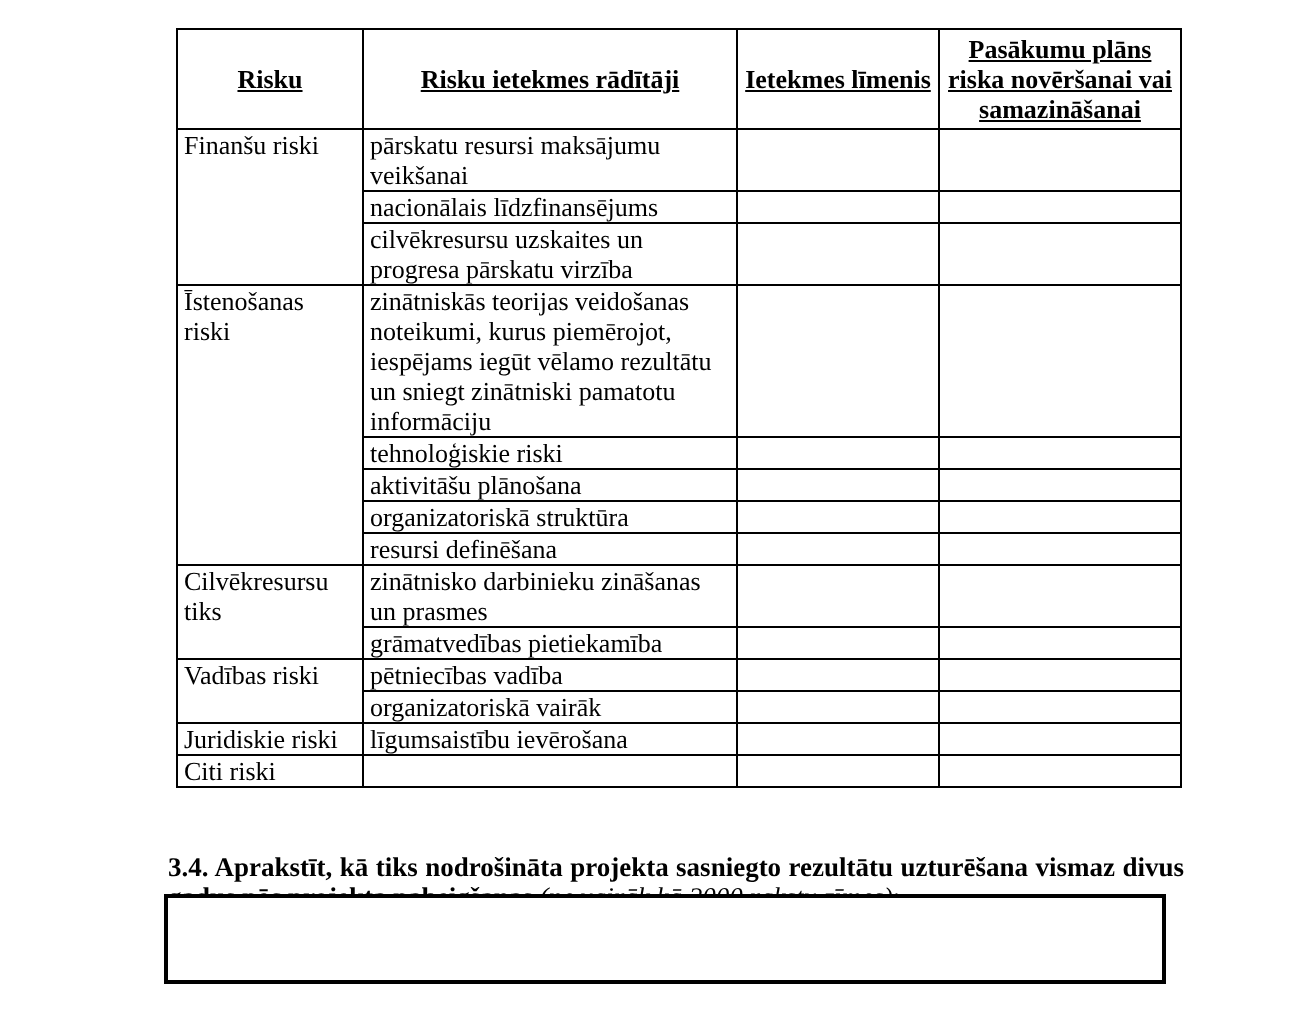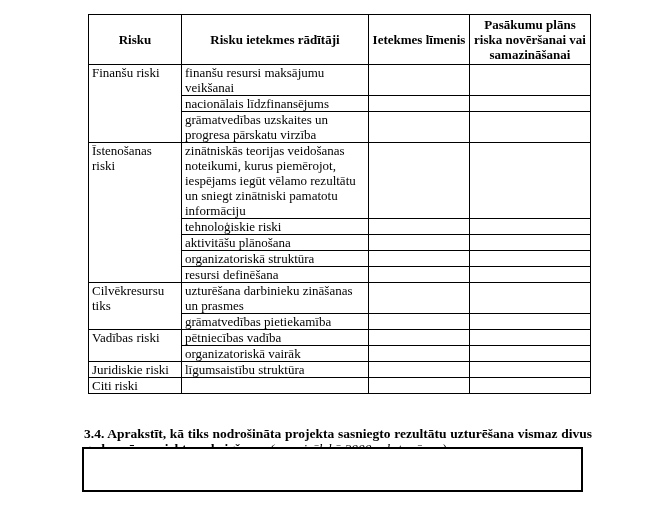--- a/index.html
+++ b/index.html
@@ -30,20 +30,21 @@
     vertical-align: top;
     text-align: left;
     overflow: hidden;
   }
   table.risk-table thead th {
     font-weight: bold;
     text-align: center;
     vertical-align: middle;
     height: 47px;
     padding: 2px 3px;
+    text-decoration: underline;
   }
   td.cell-empty { height: 15px; }
   .para-3-4 {
     position: absolute;
     left: 84px;
     top: 412px;
     width: 508px;
     font-size: 13.5px;
     line-height: 15.5px;
     text-align: justify;
@@ -75,31 +76,31 @@
       <th>Risku</th>
       <th>Risku ietekmes rādītāji</th>
       <th>Ietekmes līmenis</th>
       <th>Pasākumu plāns riska novēršanai vai samazināšanai</th>
     </tr>
   </thead>
   <tbody>
 
     <tr>
       <td rowspan="3">Finanšu riski</td>
-      <td>finanšu resursi maksājumu veikšanai</td>
+      <td>pārskatu resursi maksājumu veikšanai</td>
       <td class="cell-empty"></td>
       <td class="cell-empty"></td>
     </tr>
     <tr>
       <td>nacionālais līdzfinansējums</td>
       <td class="cell-empty"></td>
       <td class="cell-empty"></td>
     </tr>
     <tr>
-      <td>grāmatvedības uzskaites un progresa pārskatu virzība</td>
+      <td>cilvēkresursu uzskaites un progresa pārskatu virzība</td>
       <td class="cell-empty"></td>
       <td class="cell-empty"></td>
     </tr>
 
     <tr>
       <td rowspan="5">Īstenošanas riski</td>
       <td>zinātniskās teorijas veidošanas noteikumi, kurus piemērojot, iespējams iegūt vēlamo rezultātu un sniegt zinātniski pamatotu informāciju</td>
       <td class="cell-empty"></td>
       <td class="cell-empty"></td>
     </tr>
@@ -119,21 +120,21 @@
       <td class="cell-empty"></td>
     </tr>
     <tr>
       <td>resursi definēšana</td>
       <td class="cell-empty"></td>
       <td class="cell-empty"></td>
     </tr>
 
     <tr>
       <td rowspan="2">Cilvēkresursu tiks</td>
-      <td>uzturēšana darbinieku zināšanas un prasmes</td>
+      <td>zinātnisko darbinieku zināšanas un prasmes</td>
       <td class="cell-empty"></td>
       <td class="cell-empty"></td>
     </tr>
     <tr>
       <td>grāmatvedības pietiekamība</td>
       <td class="cell-empty"></td>
       <td class="cell-empty"></td>
     </tr>
 
     <tr>
@@ -143,21 +144,21 @@
       <td class="cell-empty"></td>
     </tr>
     <tr>
       <td>organizatoriskā vairāk</td>
       <td class="cell-empty"></td>
       <td class="cell-empty"></td>
     </tr>
 
     <tr>
       <td>Juridiskie riski</td>
-      <td>līgumsaistību struktūra</td>
+      <td>līgumsaistību ievērošana</td>
       <td class="cell-empty"></td>
       <td class="cell-empty"></td>
     </tr>
 
     <tr>
       <td>Citi riski</td>
       <td class="cell-empty"></td>
       <td class="cell-empty"></td>
       <td class="cell-empty"></td>
     </tr>

